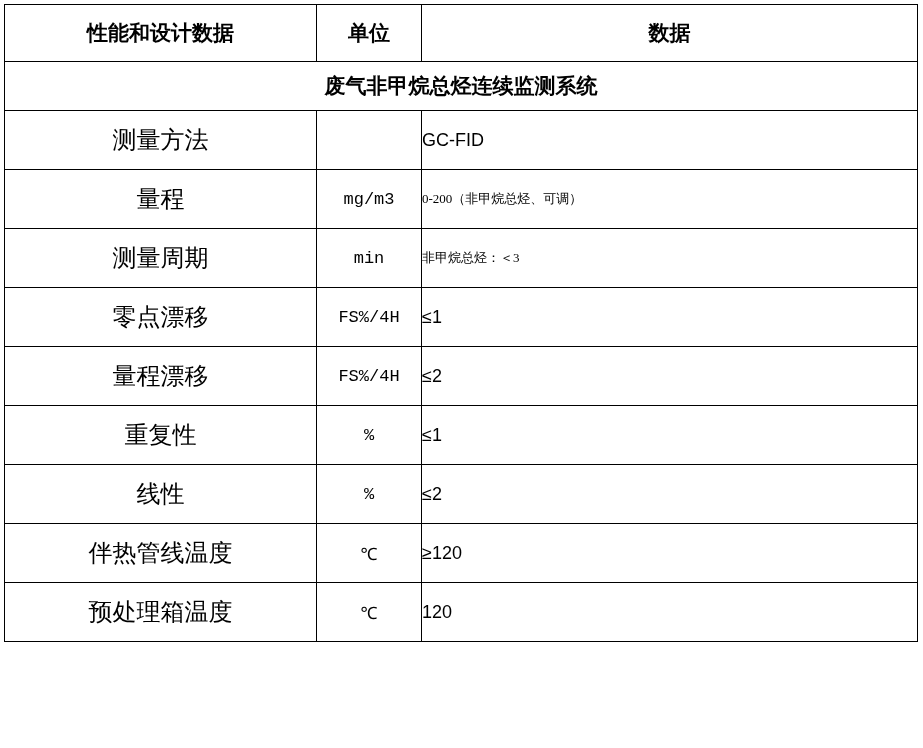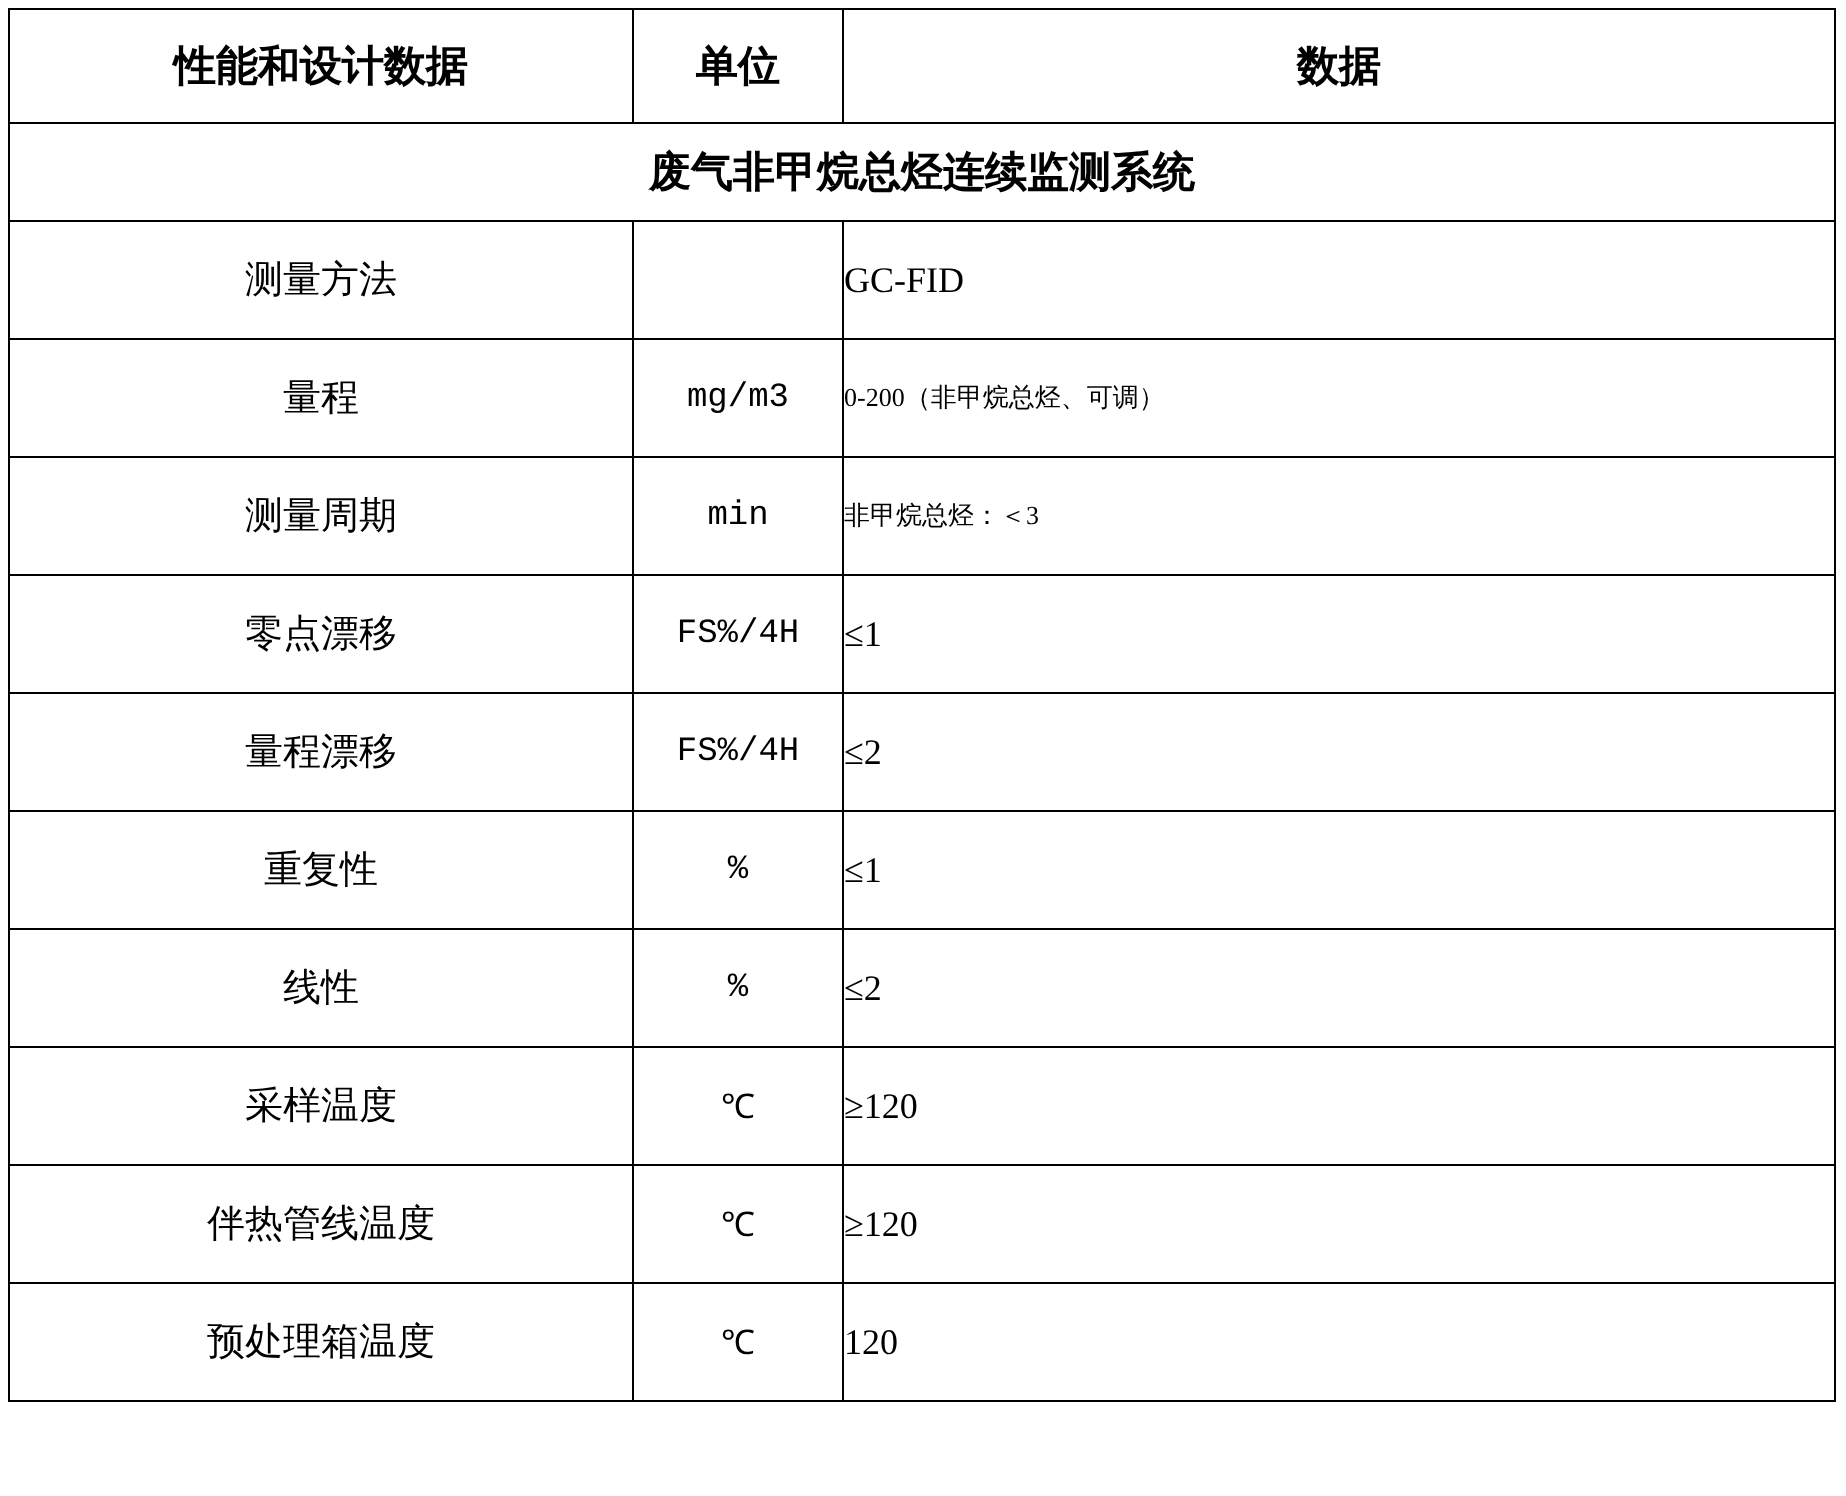--- a/index.html
+++ b/index.html
@@ -44,34 +44,34 @@
   }
   .section-cell {
     text-align: center;
     font-weight: bold;
     font-size: 21px;
     height: 48px;
     font-family: Liberation Mono, monospace;
   }
   .name-cell {
     text-align: center;
-    font-size: 19px;
+    font-size: 24px;
     height: 58px;
     font-family: "Liberation Serif", "DejaVu Serif", serif;
   }
   .unit-cell {
     text-align: center;
     font-size: 17px;
     font-family: "Liberation Mono", "DejaVu Sans Mono", monospace;
   }
   .data-cell {
     text-align: left;
     font-size: 18px;
     padding-left: 6px;
-    font-family: Liberation Serif, serif;
+    font-family: Liberation Sans, sans-serif;
   }
   .data-cell.cjk {
     font-family: Liberation Serif, serif;
     font-size: 13px;
   }
 </style>
 </head>
 <body>
 
 <div class="page">
@@ -119,25 +119,20 @@
         <td class="name-cell">重复性</td>
         <td class="unit-cell">%</td>
         <td class="data-cell">≤1</td>
       </tr>
       <tr>
         <td class="name-cell">线性</td>
         <td class="unit-cell">%</td>
         <td class="data-cell">≤2</td>
       </tr>
       <tr>
-        <td class="name-cell">采样温度</td>
-        <td class="unit-cell">℃</td>
-        <td class="data-cell">≥120</td>
-      </tr>
-      <tr>
         <td class="name-cell">伴热管线温度</td>
         <td class="unit-cell">℃</td>
         <td class="data-cell">≥120</td>
       </tr>
       <tr>
         <td class="name-cell">预处理箱温度</td>
         <td class="unit-cell">℃</td>
         <td class="data-cell">120</td>
       </tr>
     </tbody>

